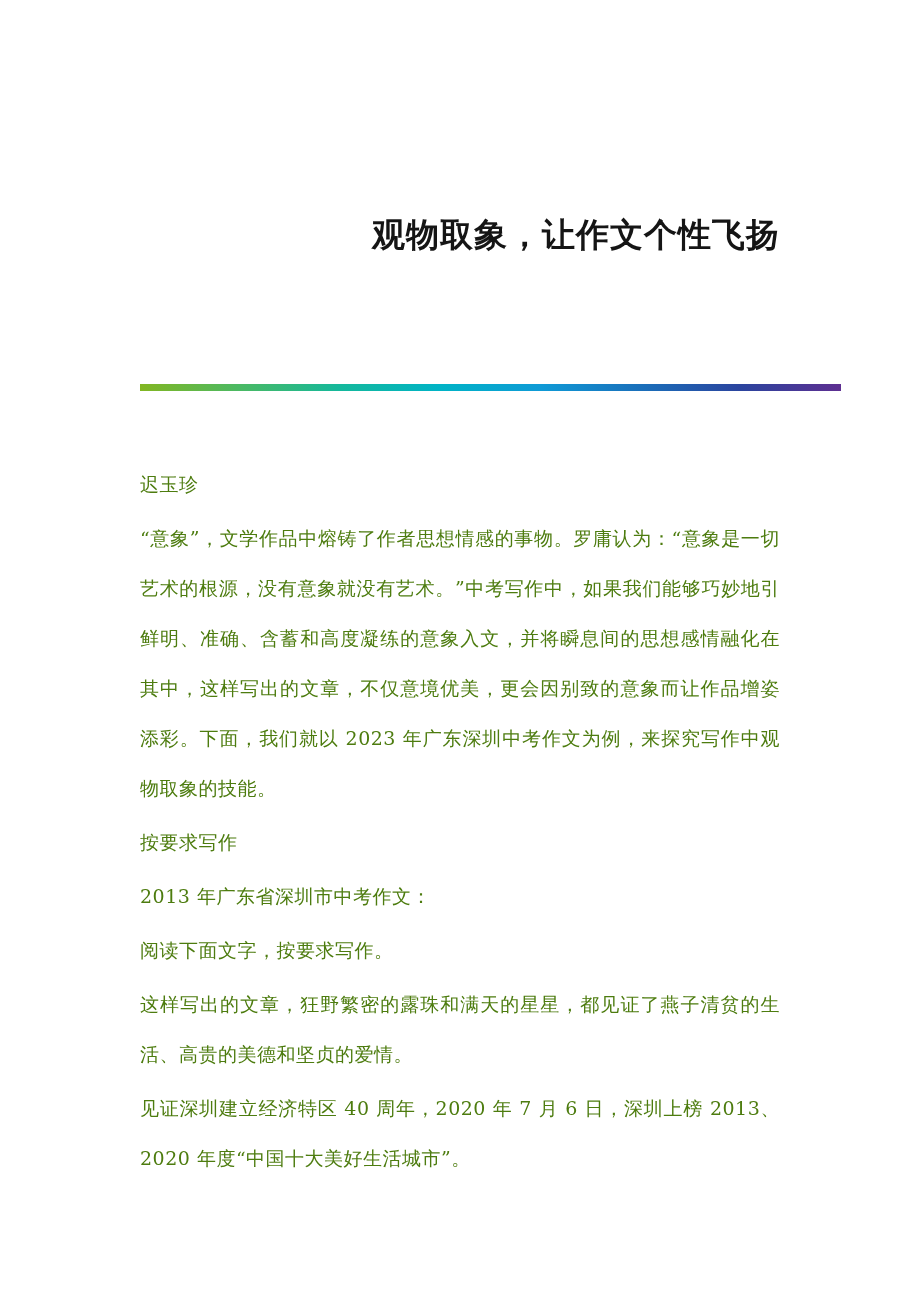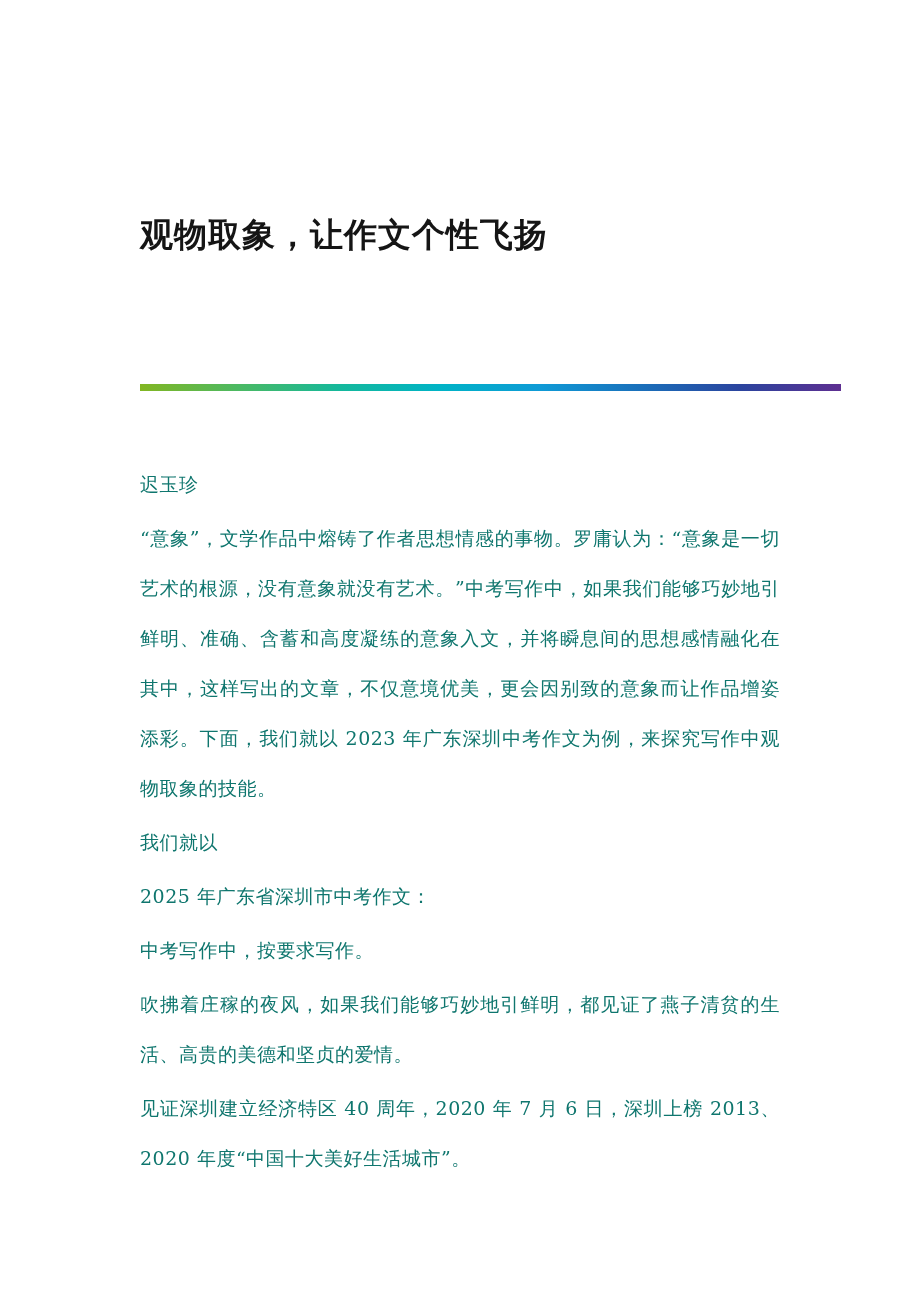--- a/index.html
+++ b/index.html
@@ -16,21 +16,21 @@
   }
   .page {
     width: 920px;
     height: 1302px;
     background: #ffffff;
     overflow: hidden;
   }
   .doc-title {
     margin: 213px 0 0 140px;
     width: 640px;
-    text-align: left;
+    text-align: right;
     font-size: 33px;
     line-height: 43px;
     font-weight: 700;
     letter-spacing: 1px;
     color: #151515;
   }
   .divider {
     margin: 128px 0 0 140px;
     width: 701px;
     height: 7px;
@@ -40,35 +40,35 @@
     margin: 68px 0 0 140px;
     width: 640px;
   }
   .body-text p {
     margin: 0 0 4px 0;
     font-size: 19px;
     line-height: 50px;
     text-align: justify;
     text-justify: inter-ideograph;
     letter-spacing: 0.5px;
-    color: #0f766e;
+    color: #4d7c0f;
   }
 </style>
 </head>
 <body>
 
 <div class="page">
 
   <h1 class="doc-title">观物取象，让作文个性飞扬</h1>
 
   <div class="divider" style="background: linear-gradient(to right, rgb(130, 182, 34), rgb(74, 185, 100), rgb(20, 184, 156), rgb(0, 179, 198), rgb(15, 154, 214), rgb(26, 111, 186), rgb(43, 68, 158), rgb(94, 47, 145));"></div>
 
   <div class="body-text">
     <p>迟玉珍</p>
     <p>“意象”，文学作品中熔铸了作者思想情感的事物。罗庸认为：“意象是一切艺术的根源，没有意象就没有艺术。”中考写作中，如果我们能够巧妙地引鲜明、准确、含蓄和高度凝练的意象入文，并将瞬息间的思想感情融化在其中，这样写出的文章，不仅意境优美，更会因别致的意象而让作品增姿添彩。下面，我们就以 2023 年广东深圳中考作文为例，来探究写作中观物取象的技能。</p>
-    <p>我们就以</p>
-    <p>2025 年广东省深圳市中考作文：</p>
-    <p>中考写作中，按要求写作。</p>
-    <p>吹拂着庄稼的夜风，如果我们能够巧妙地引鲜明，都见证了燕子清贫的生活、高贵的美德和坚贞的爱情。</p>
+    <p>按要求写作</p>
+    <p>2013 年广东省深圳市中考作文：</p>
+    <p>阅读下面文字，按要求写作。</p>
+    <p>这样写出的文章，狂野繁密的露珠和满天的星星，都见证了燕子清贫的生活、高贵的美德和坚贞的爱情。</p>
     <p>见证深圳建立经济特区 40 周年，2020 年 7 月 6 日，深圳上榜 2013、2020 年度“中国十大美好生活城市”。</p>
   </div>
 
 </div>
 
 </body></html>

